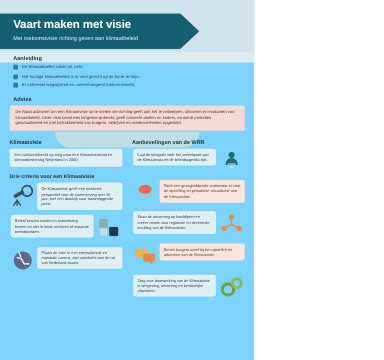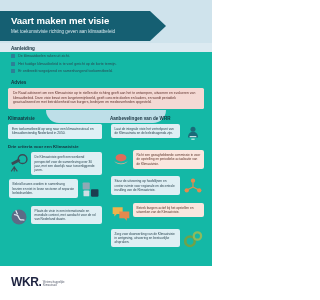--- a/index.html
+++ b/index.html
@@ -2,21 +2,21 @@
 <html><head>
 <meta charset="utf-8">
 <style>
   html,body{margin:0;padding:0;}
   body{
     width:212px;height:300px;overflow:hidden;
     background:#ffffff;
     font-family:"Liberation Sans",sans-serif;
     -webkit-font-smoothing:antialiased;
   }
-  .poster{position:relative;width:212px;height:300px;background:#14b8a6;}
+  .poster{position:relative;width:212px;height:300px;background:#7dd3fc;}
 
   
   .topfield{
     position:absolute;left:0;top:0;width:212px;height:52px;
     background:#cfe3ec;
   }
   .topfield:after{
     content:"";position:absolute;left:0;bottom:0;width:212px;height:9px;
     background:#dceaf1;
   }
@@ -230,21 +230,14 @@
       <span class="icon">
         <svg viewBox="0 0 24 24" width="21" height="21">
           <circle cx="8" cy="14" r="5.4" fill="none" stroke="#6fa24a" stroke-width="3"></circle>
           <circle cx="16.5" cy="8" r="4.2" fill="none" stroke="#8cba5e" stroke-width="2.6"></circle>
         </svg>
       </span>
       <span class="bubble">Zorg voor doorwerking van de Klimaatvisie in wetgeving, uitvoering en bestuurlijke afspraken.</span>
     </div>
   </div>
 
-  <div class="footer">
-    <div class="logo">
-      <span class="logo-main">WKR</span>
-      <span class="logo-dot">.</span>
-      <span class="logo-sub">Wetenschappelijke Klimaatraad</span>
-    </div>
-  </div>
 
 </div>
 
 </body></html>

